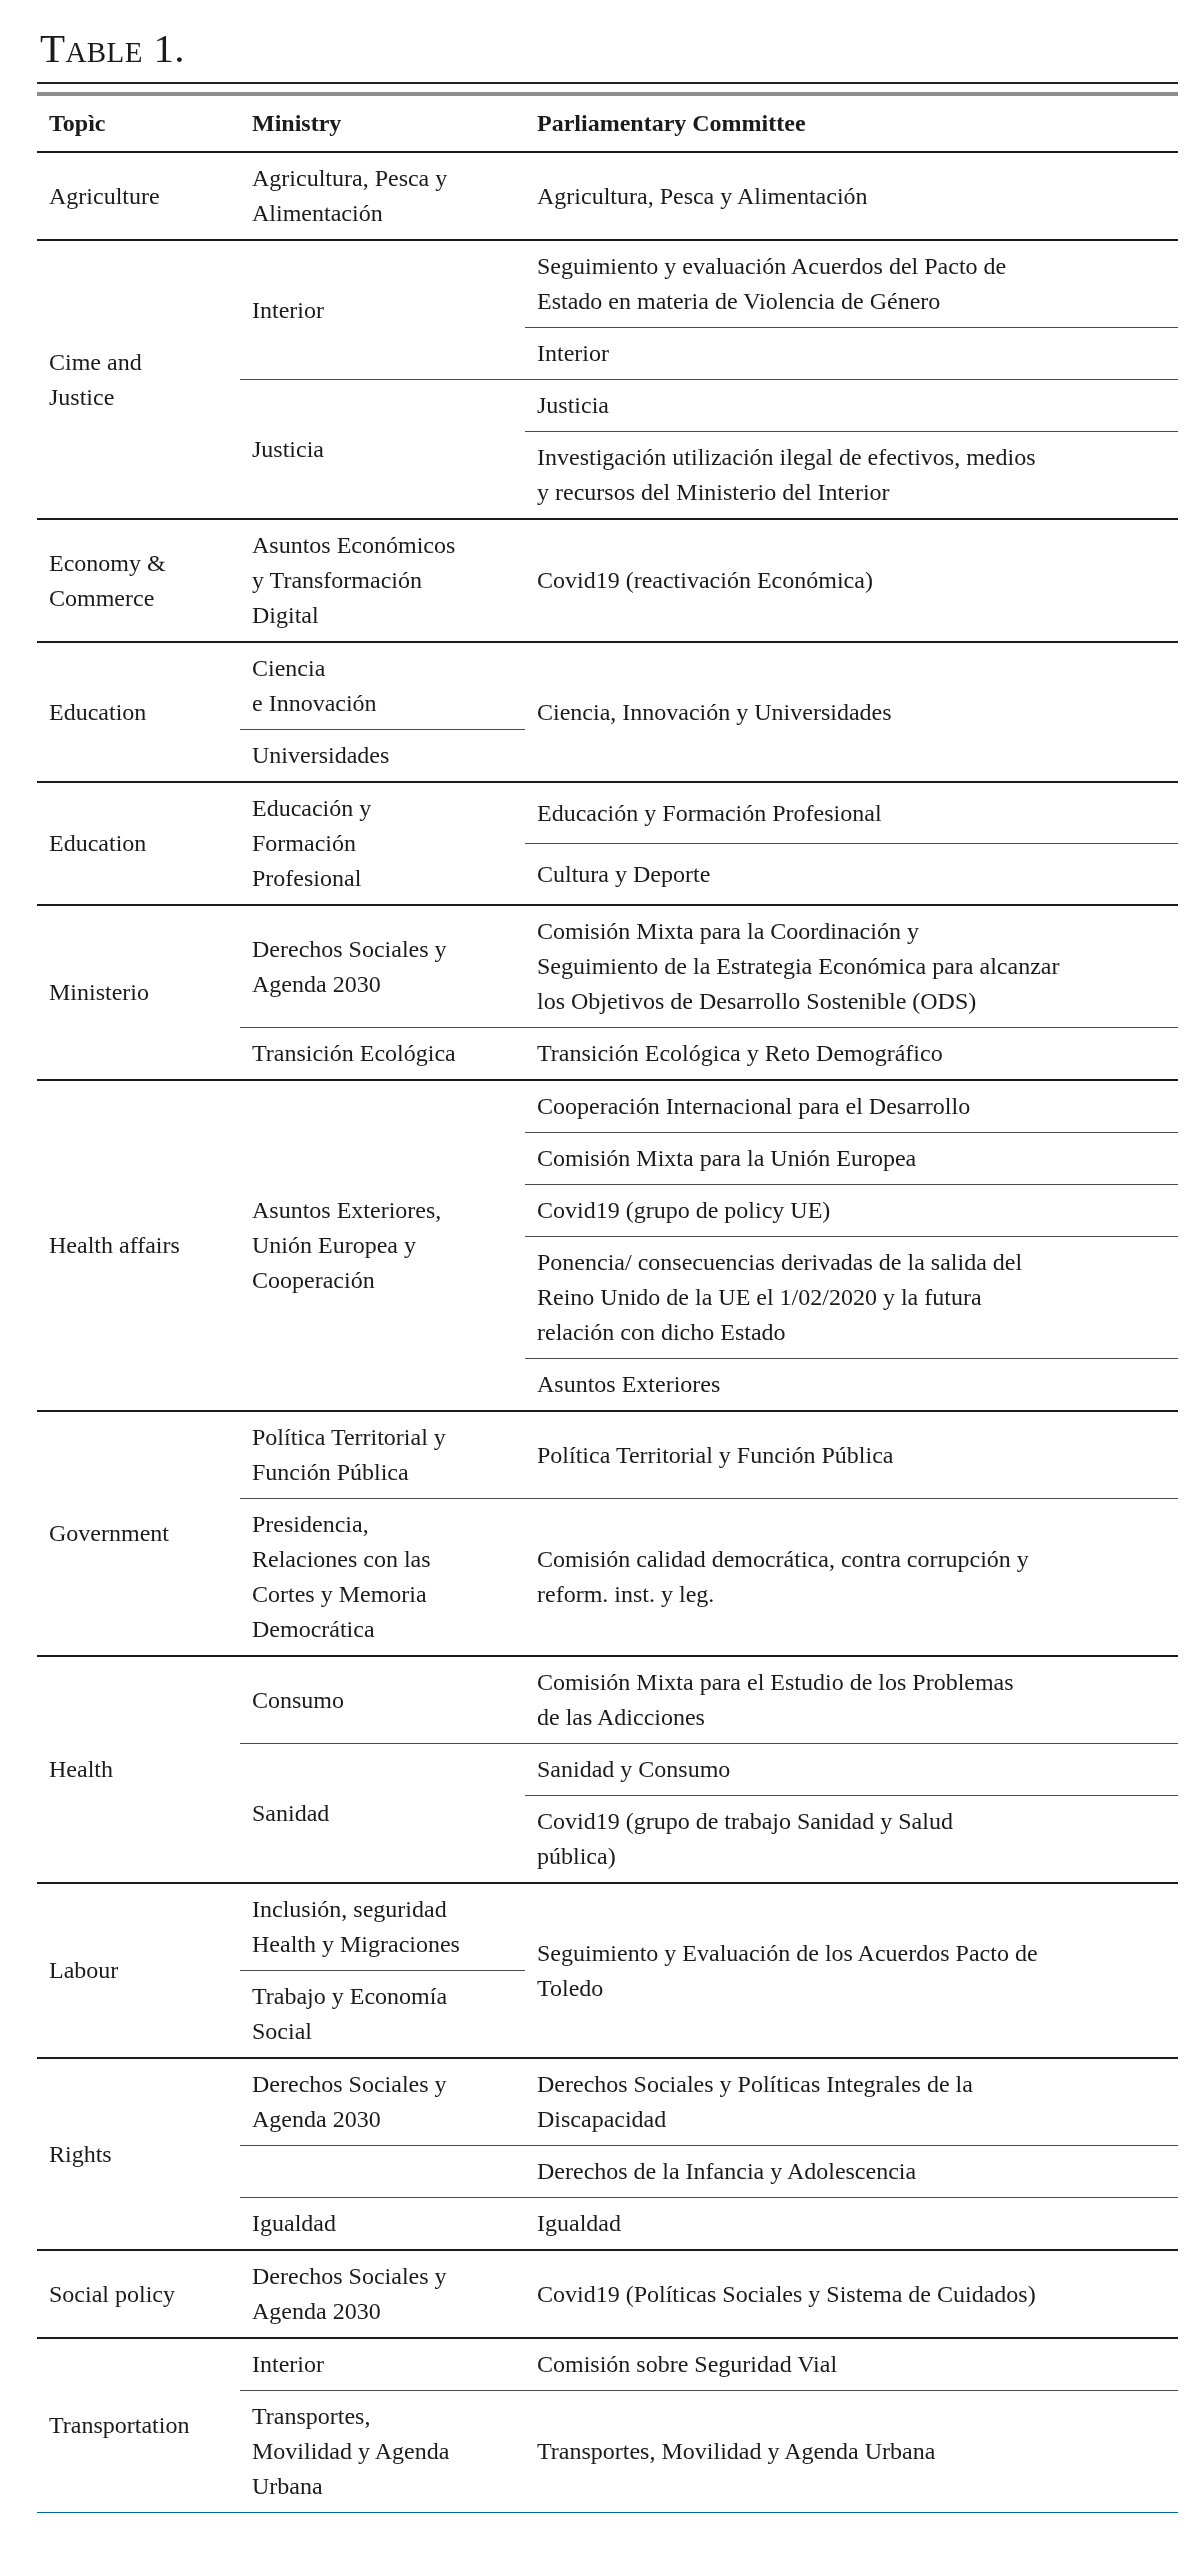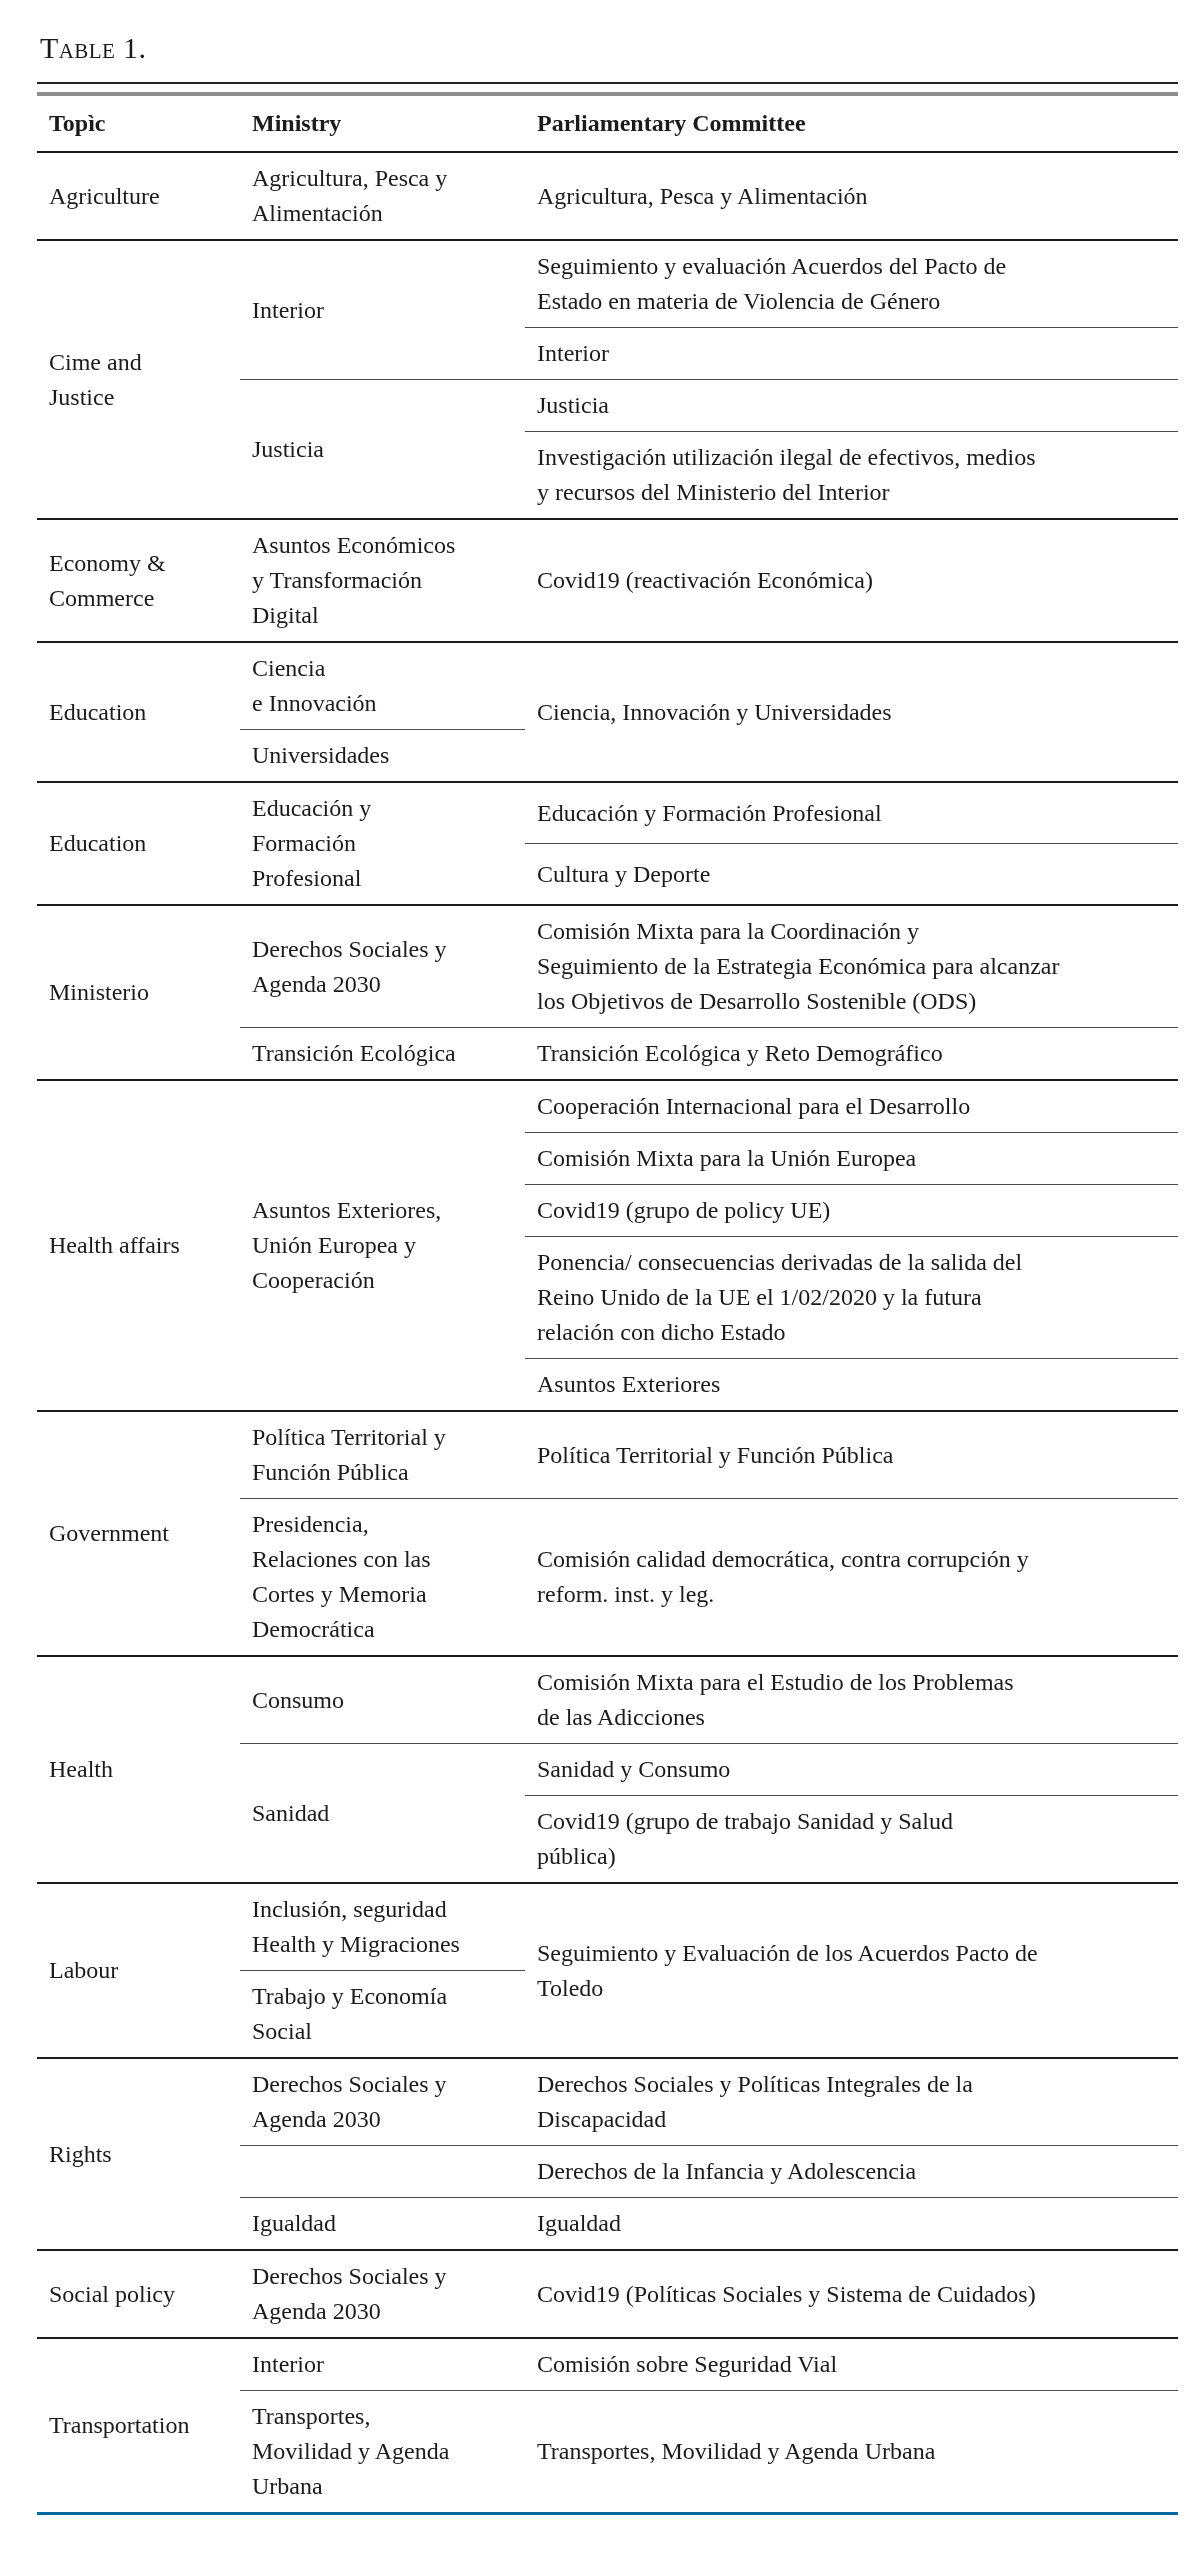--- a/index.html
+++ b/index.html
@@ -5,21 +5,21 @@
   html, body { margin: 0; padding: 0; background: #ffffff; }
   body {
     width: 1196px; height: 2572px;
     font-family: "Liberation Serif", serif;
     color: #1b1b1b;
     overflow: hidden;
   }
   .page { padding-top: 30px; }
   .title-line {
     margin: 0 0 0 40px;
-    font-size: 30px;
+    font-size: 41px;
     font-weight: normal;
     font-variant: small-caps;
     letter-spacing: 0.4px;
     line-height: 36px;
   }
   .caption-line {
     margin: 8px 0 0 40px;
     font-size: 30px;
     font-weight: normal;
     font-variant: small-caps;
@@ -30,21 +30,21 @@
     width: 1141px; height: 0;
     border-top: 2px solid #222222;
     margin: 16px 0 0 37px;
   }
   table.mc-table {
     border-collapse: collapse;
     table-layout: fixed;
     width: 1141px;
     margin: 8px 0 0 37px;
     border-top: 4px solid #8e8e8e;
-    border-bottom: 3px solid #0369a1;
+    border-bottom: 1px solid #0369a1;
   }
   col.c1 { width: 203px; }
   col.c2 { width: 285px; }
   col.c3 { width: 653px; }
   th, td {
     text-align: left;
     vertical-align: middle;
     font-size: 24px;
     line-height: 35px;
     padding: 8px 8px 8px 12px;

